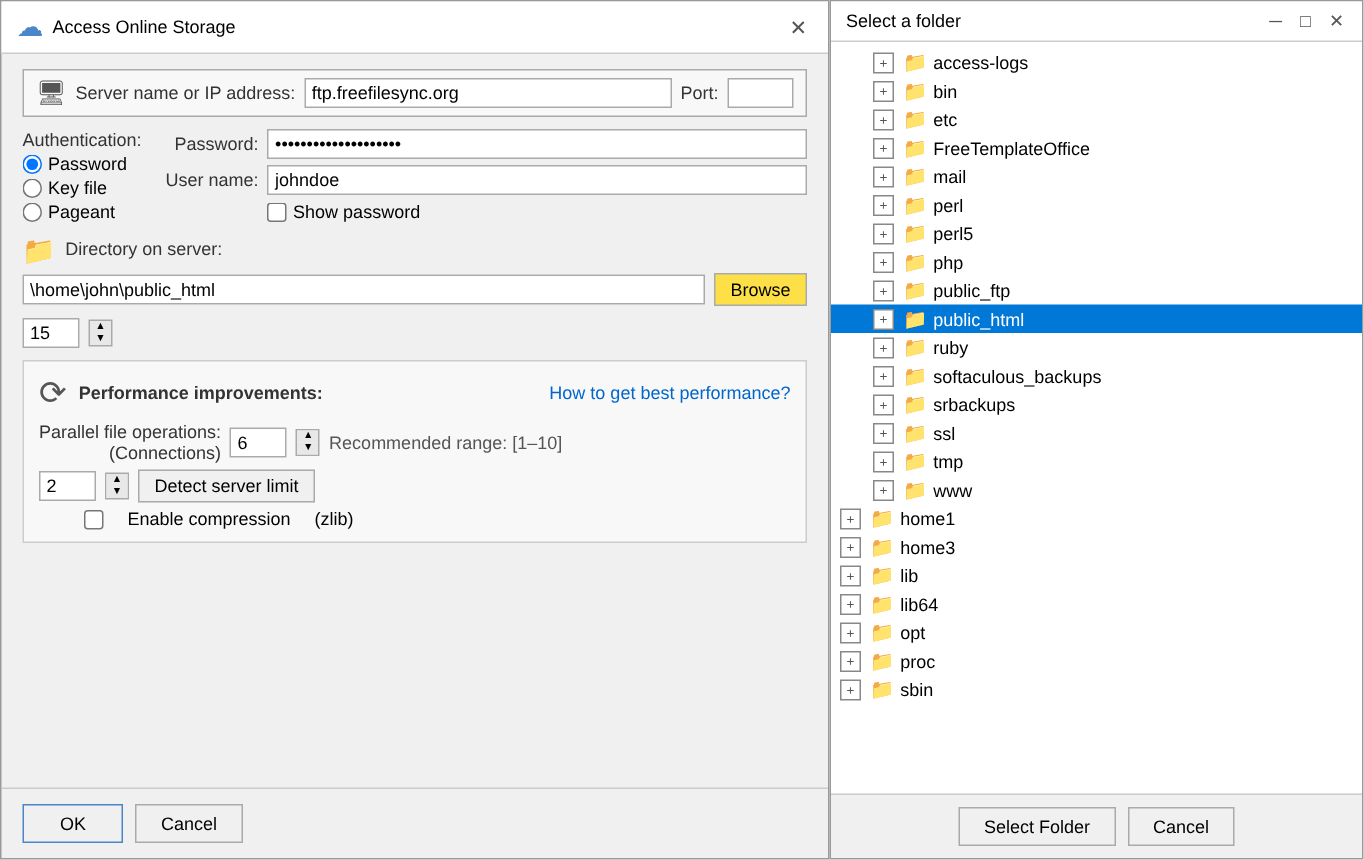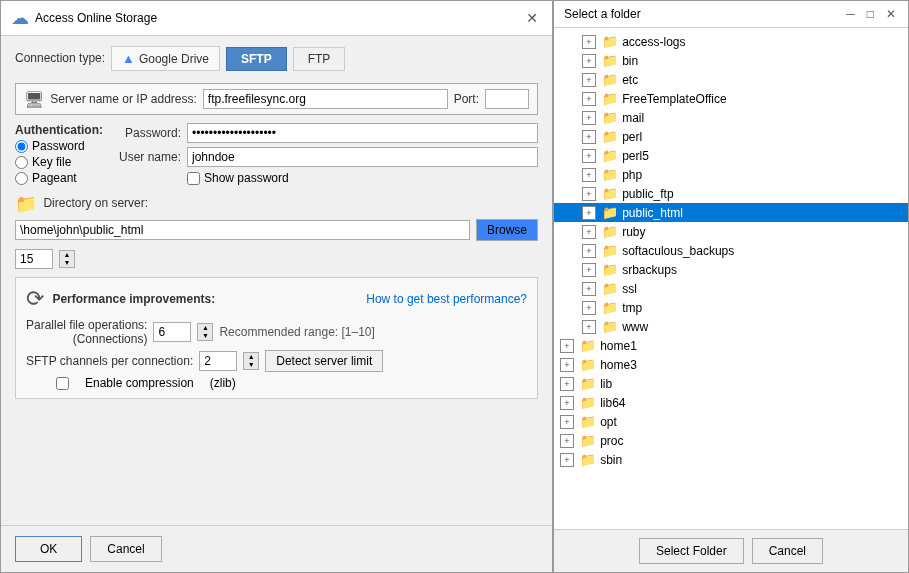--- a/index.html
+++ b/index.html
@@ -146,21 +146,21 @@
       gap: 10px;
       align-items: flex-start;
     }
     .auth-left {
       display: flex;
       flex-direction: column;
       gap: 2px;
     }
     .auth-title {
       font-size: 12px;
-      font-weight: bold;
+      font-weight: normal;
       color: #333;
       text-align: center;
     }
     .auth-radio-row {
       display: flex;
       align-items: center;
       gap: 4px;
       font-size: 12px;
     }
     .auth-right {
@@ -218,21 +218,21 @@
     .dir-input {
       flex: 1;
       border: 1px solid #aaa;
       padding: 2px 4px;
       font-size: 12px;
       background: #fff;
     }
     .browse-btn {
       padding: 3px 10px;
       border: 1px solid #aaa;
-      background: #3b82f6;
+      background: #fde047;
       font-size: 12px;
       cursor: pointer;
     }
 
     
     .timeout-row {
       display: flex;
       align-items: center;
       gap: 6px;
     }
@@ -444,29 +444,20 @@
   <div class="title-bar">
     <div class="title-bar-left">
       <span class="cloud-icon">☁</span>
       <span>Access Online Storage</span>
     </div>
     <button class="title-bar-close">✕</button>
   </div>
 
   <div class="panel-body">
 
-    <div class="conn-type-row">
-      <span class="section-label">Connection type:</span>
-      <button class="btn-gdrive">
-        <span style="color:#4285f4;font-weight:bold;font-size:13px;">▲</span>
-        <span>Google Drive</span>
-      </button>
-      <button class="btn-sftp">SFTP</button>
-      <button class="btn-ftp">FTP</button>
-    </div>
 
     <div class="server-row">
       <span class="server-icon">🖥</span>
       <span class="server-label">Server name or IP address:</span>
       <input class="server-input" type="text" value="ftp.freefilesync.org" style="">
       <span class="port-label">Port:</span>
       <input class="port-input" type="text" style="">
     </div>
 
     <div class="auth-section">
@@ -532,21 +523,20 @@
           <span>(Connections)</span>
         </span>
         <input class="timeout-input" type="text" value="6" style="">
         <div class="spinner">
           <button class="spinner-btn">▲</button>
           <button class="spinner-btn">▼</button>
         </div>
         <span class="rec-range">Recommended range: [1–10]</span>
       </div>
       <div class="perf-row">
-        <span class="perf-label">SFTP channels per connection:</span>
         <input class="timeout-input" type="text" value="2" style="">
         <div class="spinner">
           <button class="spinner-btn">▲</button>
           <button class="spinner-btn">▼</button>
         </div>
         <button class="detect-btn">Detect server limit</button>
       </div>
       <div class="compress-row">
         <input type="checkbox" style="">
         <span>Enable compression</span>

